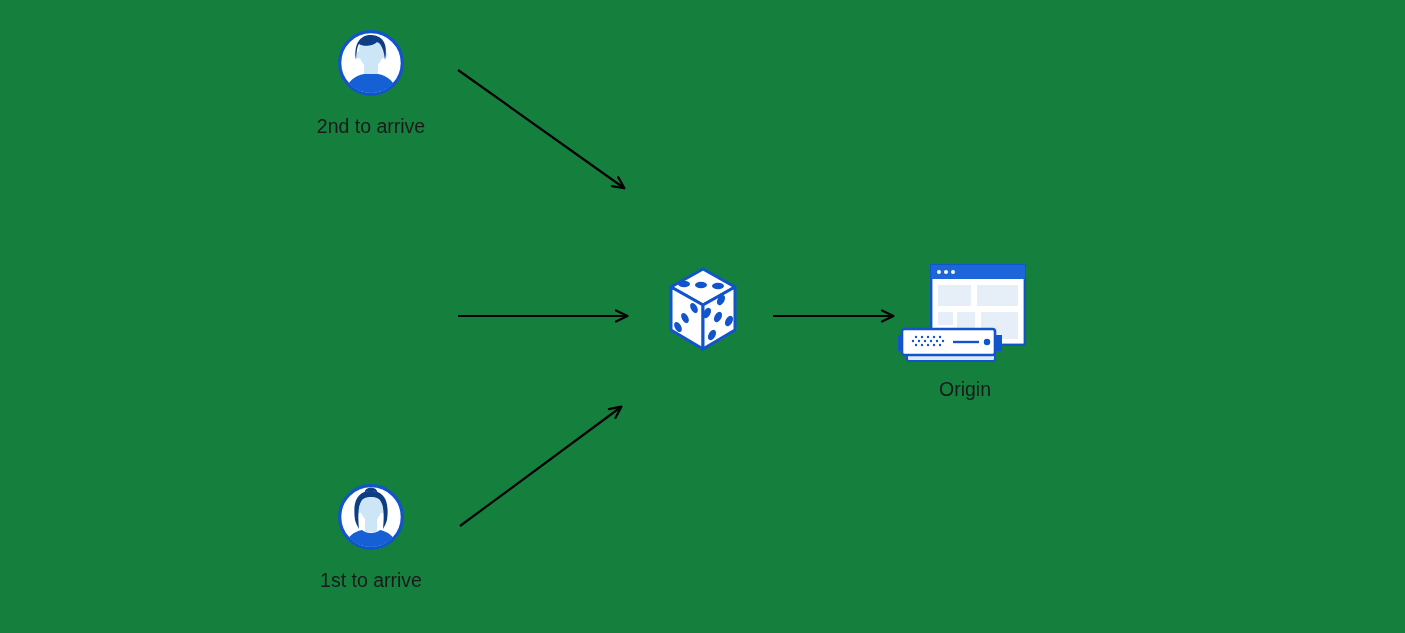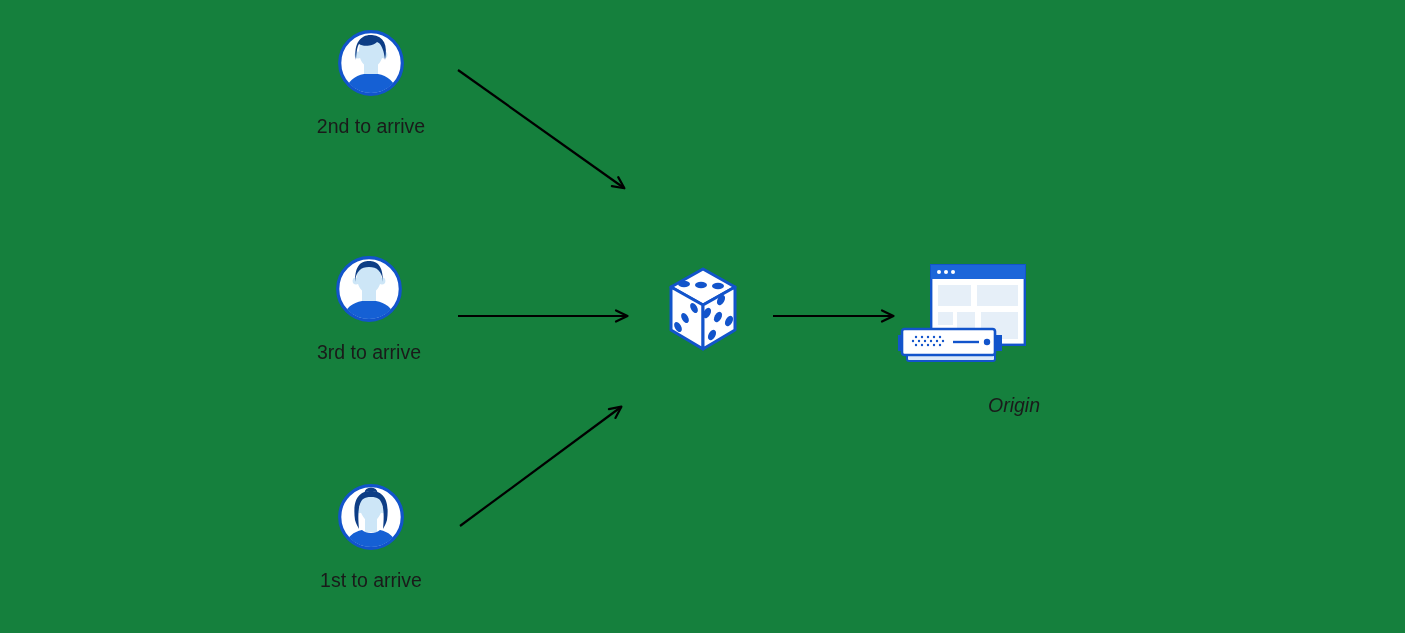--- a/index.html
+++ b/index.html
@@ -38,26 +38,25 @@
   }
   .user-top    { left: 296px; top: 30px;  width: 150px; }
   .user-middle { left: 294px; top: 256px; width: 150px; }
   .user-bottom { left: 296px; top: 484px; width: 150px; justify-content: space-between; }
   .dice-node   { position: absolute; left: 668px; top: 266px; width: 70px; height: 86px; }
   .origin-node { position: absolute; left: 890px; top: 264px; width: 150px; height: 140px; }
   .origin-browser { position: absolute; left: 40px; top: 0; }
   .origin-server  { position: absolute; left: 8px;  top: 62px; }
   .origin-label {
     position: absolute;
-    left: 0; top: 130px;
+    left: 0; top: 114px;
     width: 150px;
     font-size: 19.5px;
     color: #1a1a1a;
-    text-align: right;
-    font-style: italic;
+    text-align: center;
   }
 </style>
 </head>
 <body>
 
 <div class="canvas">
 
   <svg class="arrows-layer" width="1405" height="633" viewBox="0 0 1405 633">
     <defs>
       <marker id="ah" viewBox="0 0 18 16" markerWidth="18" markerHeight="16" refX="14" refY="8" orient="auto" markerUnits="userSpaceOnUse">
@@ -93,41 +92,20 @@
           <circle cx="20" cy="25" r="3.4" fill="#cde6f7"></circle>
           <circle cx="46" cy="25" r="3.4" fill="#cde6f7"></circle>
           <path d="M21,21 C21,10 26,6 33,6 C40,6 45,10 45,21 C45,30 41,36 33,39 C25,36 21,30 21,21 Z" fill="#cde6f7"></path>
           <path d="M18,30 C15,12 24,4 34,5 C46,6 50,15 47,30 C46,20 43,13 39,12 C36,16 25,17 21,14 C19,17 18.4,23 18,30 Z" fill="#0d3d85"></path>
         </g>
       </svg>
     </span>
     <span class="node-label">2nd to arrive</span>
   </div>
 
-  <div class="node user-middle">
-    <span class="avatar-wrap">
-      <svg width="66" height="66" viewBox="0 0 66 66">
-        <defs>
-            <clipPath id="ac2">
-              <circle cx="33" cy="33" r="30"></circle>
-            </clipPath>
-          </defs>
-        <circle cx="33" cy="33" r="31.3" fill="#ffffff" stroke="#1254cb" stroke-width="3.2"></circle>
-        <g clip-path="url(#ac2)">
-          <rect x="26" y="28" width="14" height="20" fill="#cde6f7"></rect>
-          <path d="M6,66 C8,52 16,47 26,45 L40,45 C50,47 58,52 60,66 Z" fill="#1560d4"></path>
-          <circle cx="20" cy="25" r="3.4" fill="#cde6f7"></circle>
-          <circle cx="46" cy="25" r="3.4" fill="#cde6f7"></circle>
-          <path d="M21,21 C21,10 26,6 33,6 C40,6 45,10 45,21 C45,30 41,36 33,39 C25,36 21,30 21,21 Z" fill="#cde6f7"></path>
-          <path d="M19,26 C19,9 25,5 33,5 C41,5 47,9 47,26 C46,15 41,11 33,11 C25,11 20,15 19,26 Z" fill="#0d3d85"></path>
-        </g>
-      </svg>
-    </span>
-    <span class="node-label">3rd to arrive</span>
-  </div>
 
   <div class="node user-bottom">
     <span class="avatar-wrap">
       <svg width="66" height="66" viewBox="0 0 66 66">
         <defs>
             <clipPath id="ac3">
               <circle cx="33" cy="33" r="30"></circle>
             </clipPath>
           </defs>
         <circle cx="33" cy="33" r="31.3" fill="#ffffff" stroke="#1254cb" stroke-width="3.2"></circle>

